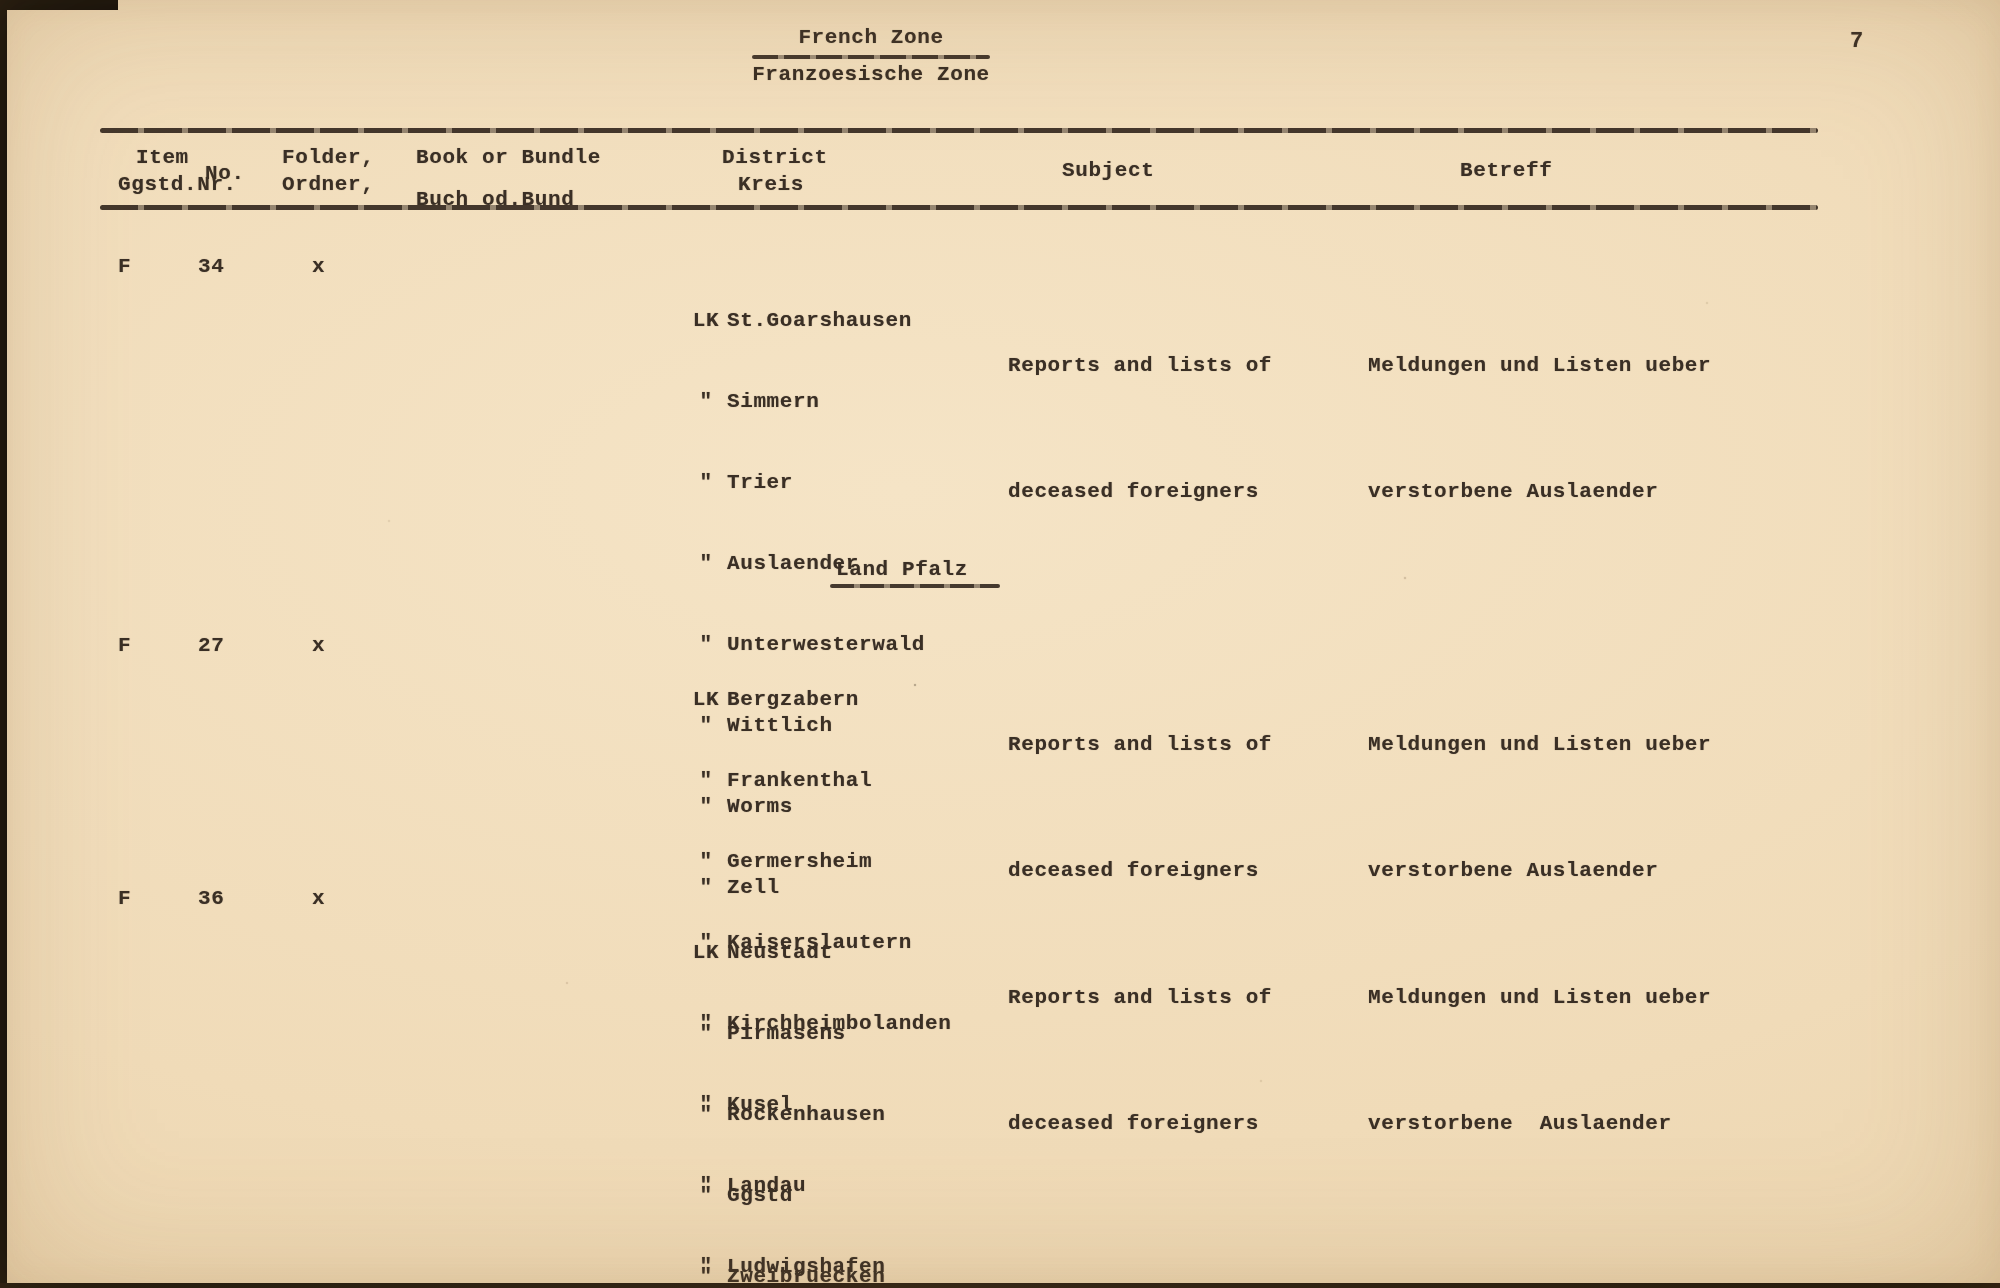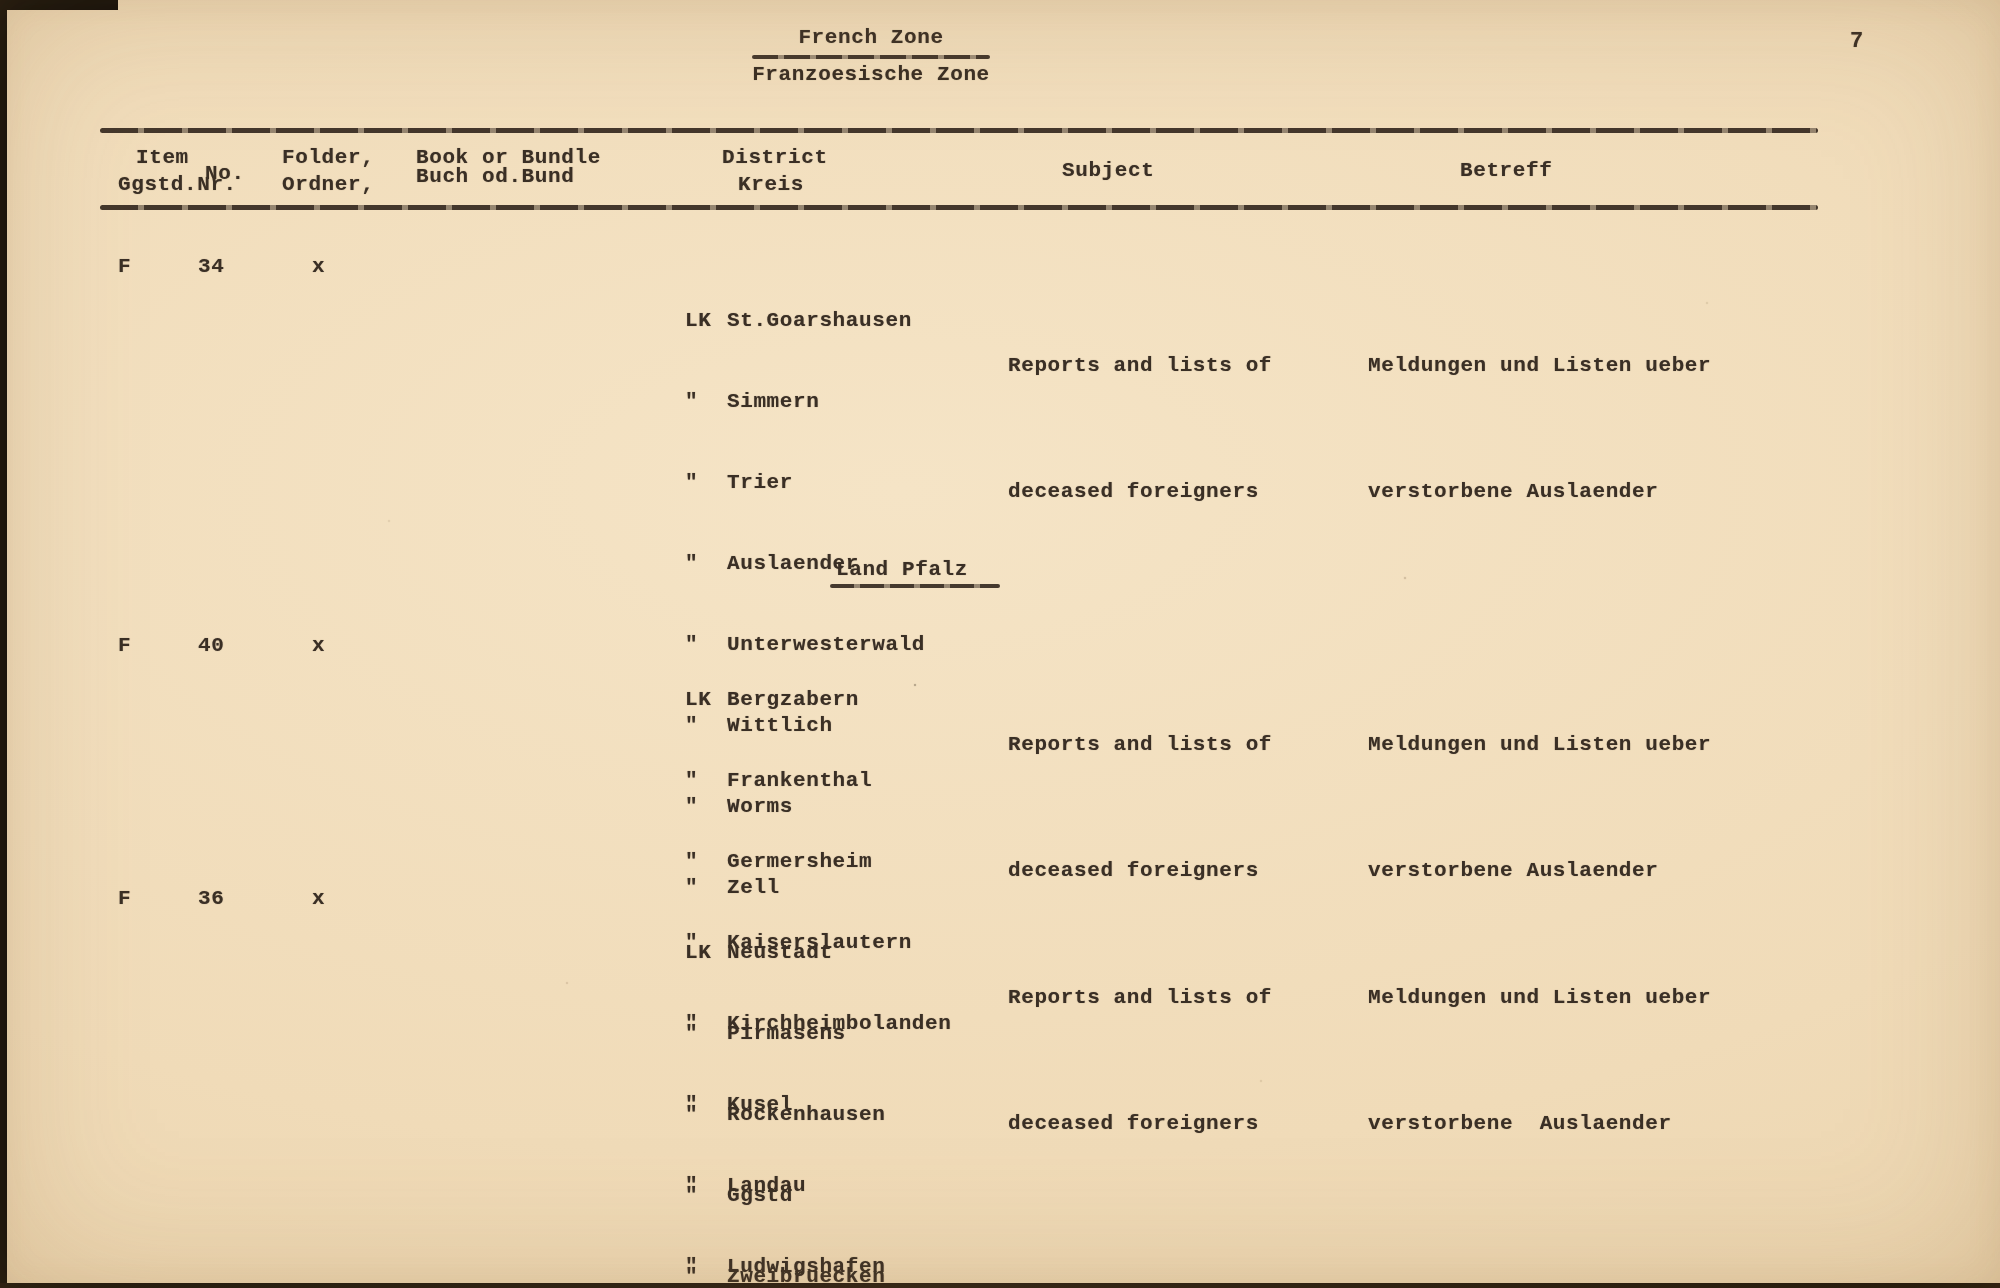--- a/index.html
+++ b/index.html
@@ -41,21 +41,21 @@
     background:repeating-linear-gradient(90deg, rgba(60,48,38,.95) 0 24px, rgba(60,48,38,.5) 24px 30px);}
   .row{position:absolute;left:0;width:100%;}
   .cell{position:absolute;top:0;white-space:pre;}
   .c-item{left:118px;}
   .c-no{left:198px;}
   .c-folder{left:312px;}
   .c-districts{left:685px;}
   .c-subject{left:1008px;}
   .c-betreff{left:1368px;}
   .dline{display:flex;white-space:pre;height:27px;}
-  .dp{flex:0 0 42px;width:42px;}
+  .dp{flex:0 0 42px;width:42px;text-align:center;}
   .cline{white-space:pre;height:27px;margin-top:45px;}
   .specks{left:0;top:0;width:2px;height:2px;border-radius:50%;background:transparent;
     box-shadow:
       914px 684px 1px rgba(70,55,40,.55),
       1404px 577px 1px rgba(100,78,50,.35),
       566px 982px 1px rgba(120,95,60,.28),
       1706px 302px 1px rgba(120,95,60,.22),
       388px 520px 1px rgba(120,95,60,.20),
       1260px 1080px 1px rgba(120,95,60,.22);}
 </style>
@@ -76,21 +76,21 @@
   <div class="abs title-de">Franzoesische Zone</div>
 
   <div class="abs rule rule-top"></div>
 
   <span class="hdr" style="left:136px;top:144px">Item</span>
   <span class="hdr" style="left:205px;top:160px">No.</span>
   <span class="hdr" style="left:118px;top:171px">Ggstd.Nr.</span>
   <span class="hdr" style="left:282px;top:144px">Folder,</span>
   <span class="hdr" style="left:282px;top:171px">Ordner,</span>
   <span class="hdr" style="left:416px;top:144px">Book or Bundle</span>
-  <span class="hdr" style="left:416px;top:163px">Buch od.Bund</span>
+  <span class="hdr" style="left:416px;top:186px">Buch od.Bund</span>
   <span class="hdr" style="left:722px;top:144px">District</span>
   <span class="hdr" style="left:738px;top:171px">Kreis</span>
   <span class="hdr" style="left:1062px;top:157px">Subject</span>
   <span class="hdr" style="left:1460px;top:157px">Betreff</span>
 
   <div class="abs rule rule-mid"></div>
 
   <div class="row" style="top:253px">
     <span class="cell c-item">F</span>
     <span class="cell c-no">34</span>
@@ -113,21 +113,21 @@
       <div class="cline">Meldungen und Listen ueber</div>
       <div class="cline">verstorbene Auslaender</div>
     </div>
   </div>
 
   <div class="abs section-heading">Land Pfalz</div>
   <div class="abs section-underline"></div>
 
   <div class="row" style="top:632px">
     <span class="cell c-item">F</span>
-    <span class="cell c-no">40</span>
+    <span class="cell c-no">27</span>
     <span class="cell c-folder">x</span>
     <div class="cell c-districts">
       <div class="dline"><span class="dp">LK</span><span>Bergzabern</span></div>
       <div class="dline"><span class="dp">"</span><span>Frankenthal</span></div>
       <div class="dline"><span class="dp">"</span><span>Germersheim</span></div>
       <div class="dline"><span class="dp">"</span><span>Kaiserslautern</span></div>
       <div class="dline"><span class="dp">"</span><span>Kirchheimbolanden</span></div>
       <div class="dline"><span class="dp">"</span><span>Kusel</span></div>
       <div class="dline"><span class="dp">"</span><span>Landau</span></div>
       <div class="dline"><span class="dp">"</span><span>Ludwigshafen</span></div>

